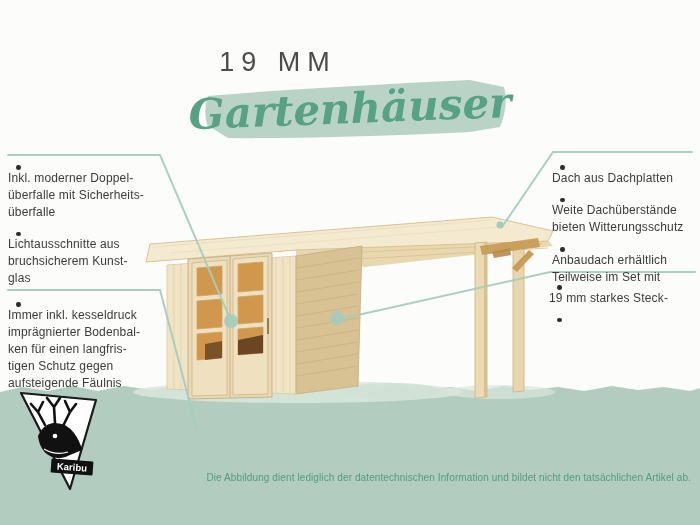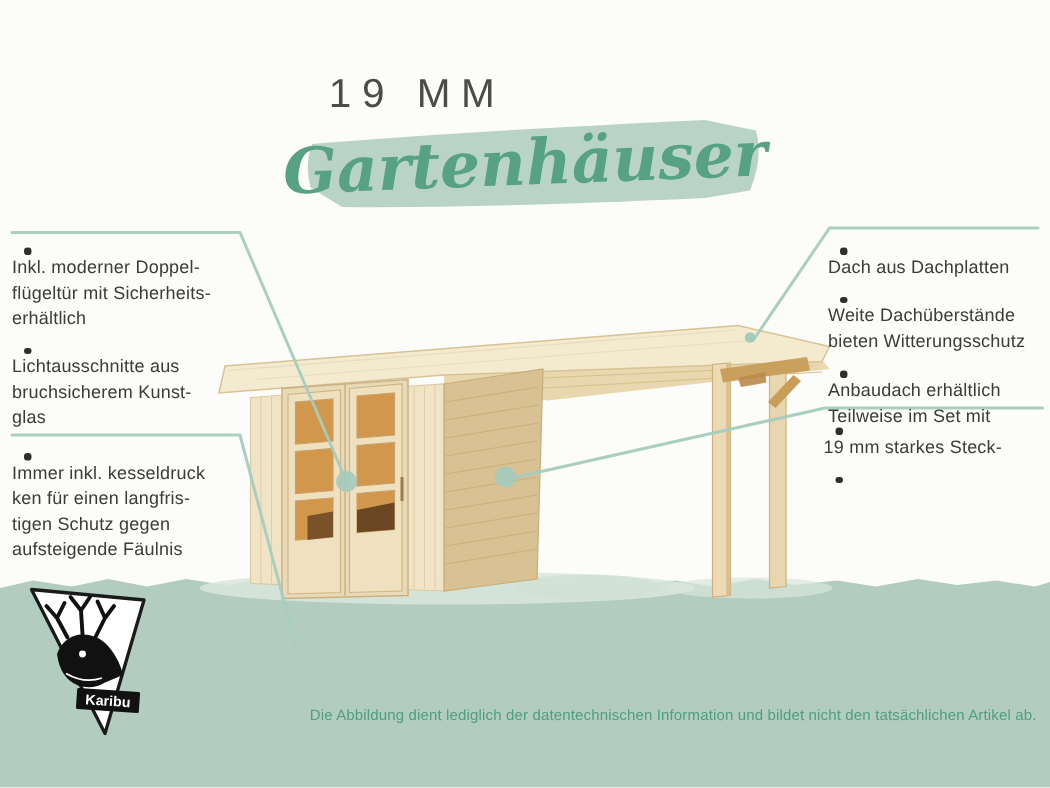--- a/index.html
+++ b/index.html
@@ -117,39 +117,40 @@
   </svg>
 
   <div class="title">19 MM</div>
   <div class="subtitle">Gartenhäuser</div>
 
   <div class="callout" style="left:8px;top:159px;width:168px">
     <div class="item">
       <span class="bdot"></span>
       <div class="lines">
         <span>Inkl. moderner Doppel-</span>
-        <span>flügeltür mit Sicherheits-</span>
-        <span>erhältlich</span>
+        <span>überfalle mit Sicherheits-</span>
+        <span>überfalle</span>
       </div>
     </div>
     <div class="item">
       <span class="bdot"></span>
       <div class="lines">
         <span>Lichtausschnitte aus</span>
         <span>bruchsicherem Kunst-</span>
         <span>glas</span>
       </div>
     </div>
   </div>
 
   <div class="callout" style="left:8px;top:296px;width:168px">
     <div class="item">
       <span class="bdot"></span>
       <div class="lines">
         <span>Immer inkl. kesseldruck</span>
+        <span>imprägnierter Bodenbal-</span>
         <span>ken für einen langfris-</span>
         <span>tigen Schutz gegen</span>
         <span>aufsteigende Fäulnis</span>
       </div>
     </div>
   </div>
 
   <div class="callout" style="left:552px;top:159px;width:150px">
     <div class="item">
       <span class="bdot"></span>

